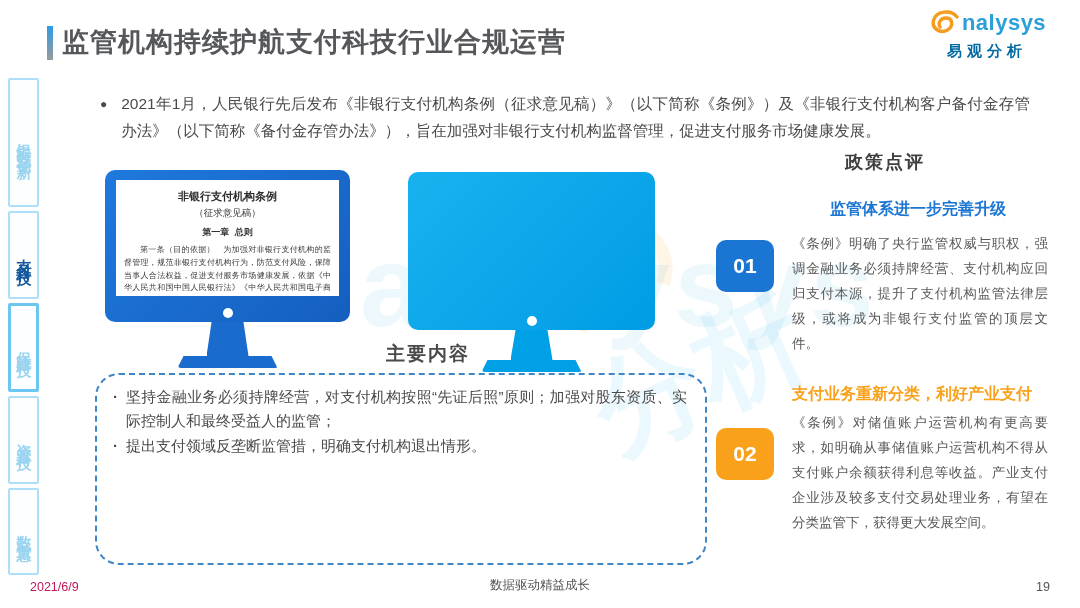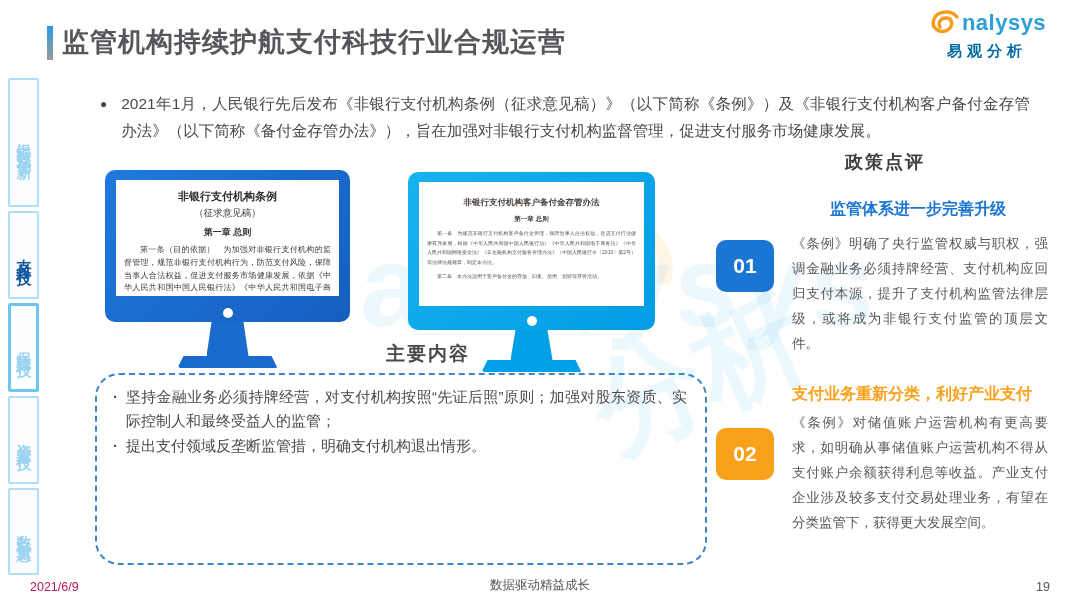--- a/index.html
+++ b/index.html
@@ -130,42 +130,36 @@
     <div class="side-tab t4 strong-border">保险科技</div>
     <div class="side-tab t4">资管科技</div>
     <div class="side-tab t4">数字普惠</div>
   </nav>
 
   <div class="intro">
     <span class="intro-dot">●</span>
     <p class="intro-text">2021年1月，人民银行先后发布《非银行支付机构条例（征求意见稿）》（以下简称《条例》）及《非银行支付机构客户备付金存管办法》（以下简称《备付金存管办法》），旨在加强对非银行支付机构监督管理，促进支付服务市场健康发展。</p>
   </div>
 
-  <div class="monitor m1" style="left:105px; top:170px;">
+  <div class="monitor m1" style="left:105px; top:170px;font-family:Liberation Mono, monospace;">
     <div class="bezel">
       <div class="screen">
         <div class="scr-title">非银行支付机构条例</div>
         <div class="scr-sub">（征求意见稿）</div>
         <div class="scr-chapter">第一章  总则</div>
         <div class="scr-body">第一条（目的依据）　为加强对非银行支付机构的监督管理，规范非银行支付机构行为，防范支付风险，保障当事人合法权益，促进支付服务市场健康发展，依据《中华人民共和国中国人民银行法》《中华人民共和国电子商务法》，制定本条例。</div>
       </div>
       <div class="cam-dot"></div>
     </div>
     <div class="neck"></div>
     <div class="base"></div>
   </div>
 
   <div class="monitor m2" style="left:408px; top:172px;">
     <div class="bezel">
-      <div class="screen">
-        <div class="scr-title">非银行支付机构客户备付金存管办法</div>
-        <div class="scr-chapter">第一章  总则</div>
-        <div class="scr-body">第一条　为规范非银行支付机构客户备付金管理，保障当事人合法权益，促进支付行业健康有序发展，根据《中华人民共和国中国人民银行法》《中华人民共和国电子商务法》《中华人民共和国网络安全法》《非金融机构支付服务管理办法》（中国人民银行令〔2010〕第2号）等法律法规规章，制定本办法。</div>
-        <div class="scr-body">第二条　本办法适用于客户备付金的存放、归集、使用、划转等存管活动。</div>
-      </div>
       <div class="cam-dot"></div>
     </div>
     <div class="neck"></div>
     <div class="base"></div>
   </div>
 
   <div class="main-label">主要内容</div>
 
   <div class="dashed-box">
     <div class="db-item">坚持金融业务必须持牌经营，对支付机构按照“先证后照”原则；加强对股东资质、实际控制人和最终受益人的监管；</div>

